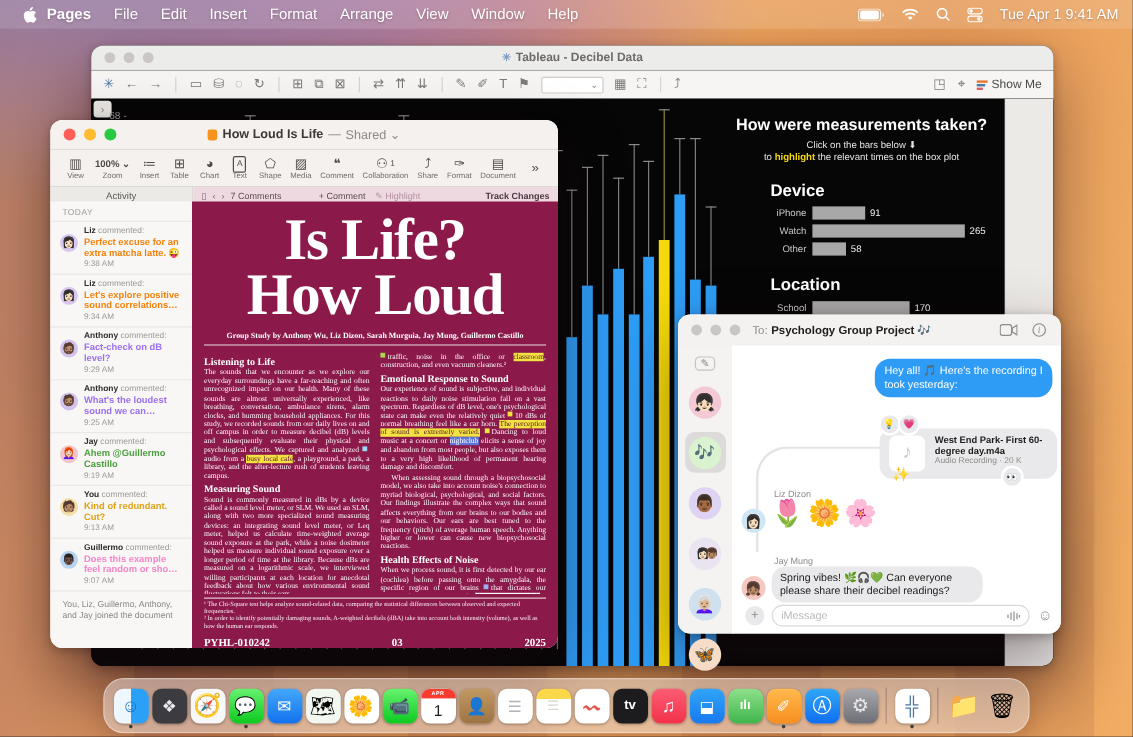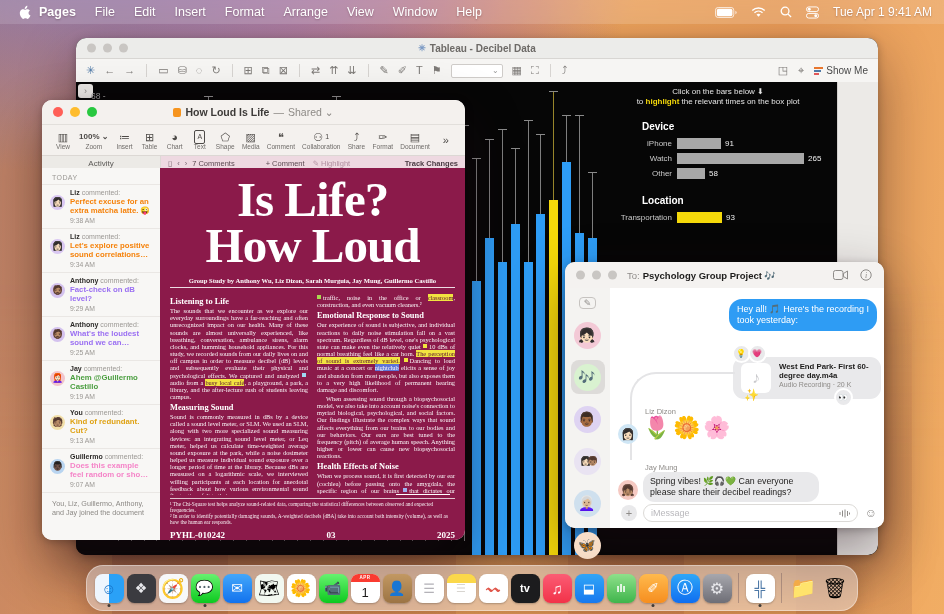--- a/index.html
+++ b/index.html
@@ -58,21 +58,21 @@
   #tb-plot{position:absolute;left:38px;top:0;bottom:0;width:486px;}
   .bp-whisker{position:absolute;width:1px;background:#7e7e7e;}
   .bp-cap{position:absolute;width:9px;height:1px;background:#8a8a8a;}
   .bp-bar{position:absolute;width:9px;bottom:0;}
   #tb-rightstrip{position:absolute;right:0;top:0;bottom:0;width:40px;background:#eceae7;
     border-left:1px solid #d3d0cd;border-radius:0 0 9px 0;}
   #tb-panel{position:absolute;left:524px;top:0;width:236px;bottom:0;color:#fff;}
   #tb-panel .pnl-title{margin-top:14px;text-align:center;font-size:13.5px;font-weight:700;}
   #tb-panel .pnl-sub{text-align:center;font-size:8px;color:#e3e3e3;margin-top:5px;line-height:10px;}
   #tb-panel .hl-word{color:#f5d90a;font-weight:700;}
-  .pnl-group-label{font-size:10px;font-weight:700;margin:14px 0 4px 14px;padding-left:28px;}
+  .pnl-group-label{font-size:14px;font-weight:700;margin:14px 0 4px 14px;padding-left:28px;}
   .hbar-row{display:flex;align-items:center;height:15px;}
   .hbar-label{width:72px;text-align:right;font-size:8px;color:#c9c9c9;padding-right:5px;flex:none;}
   .hbar-bar{height:11px;background:#a8a8a8;flex:none;}
   .hbar-bar.hl{background:#f5d90a;}
   .hbar-val{font-size:8px;color:#ededed;margin-left:4px;}
   
   #win-pages{left:42px;top:100px;width:423px;height:440px;background:#fff;z-index:2;}
   .pg-titlebar{position:relative;height:24px;background:#f4f1ee;border-bottom:1px solid #e2dfdb;
     border-radius:10px 10px 0 0;display:flex;align-items:center;justify-content:center;gap:4px;
     font-size:10.5px;color:#3c3a38;}
@@ -336,20 +336,21 @@
           <div class="bp-cap" style="left: 448px; top: 7%;"></div>
           <div class="bp-bar" style="left: 448px; height: 83%; background: rgb(46, 157, 246);"></div>
           <div class="bp-whisker" style="left: 464.8px; top: 7%; height: 25%;"></div>
           <div class="bp-cap" style="left: 460.8px; top: 7%;"></div>
           <div class="bp-bar" style="left: 460.8px; height: 68%; background: rgb(46, 157, 246);"></div>
           <div class="bp-whisker" style="left: 477.6px; top: 19%; height: 14%;"></div>
           <div class="bp-cap" style="left: 473.6px; top: 19%;"></div>
           <div class="bp-bar" style="left: 473.6px; height: 67%; background: rgb(46, 157, 246);"></div>
         </div>
       <div id="tb-panel">
+        <div class="pnl-title">How were measurements taken?</div>
         <div class="pnl-sub">
           <span>Click on the bars below ⬇</span><br>
           <span>to </span><span class="hl-word">highlight</span><span> the relevant times on the box plot</span>
         </div>
         <div id="tb-panel-groups">
             <div class="pnl-group-label">Device</div>
             <div class="hbar-row">
               <span class="hbar-label">iPhone</span>
               <span class="hbar-bar" style="width: 44px;"></span>
               <span class="hbar-val">91</span>
@@ -358,20 +359,25 @@
               <span class="hbar-label">Watch</span>
               <span class="hbar-bar" style="width: 127px;"></span>
               <span class="hbar-val">265</span>
             </div>
             <div class="hbar-row">
               <span class="hbar-label">Other</span>
               <span class="hbar-bar" style="width: 28px;"></span>
               <span class="hbar-val">58</span>
             </div>
             <div class="pnl-group-label">Location</div>
+            <div class="hbar-row">
+              <span class="hbar-label">School</span>
+              <span class="hbar-bar" style="width: 81px;"></span>
+              <span class="hbar-val">170</span>
+            </div>
             <div class="hbar-row">
               <span class="hbar-label">Transportation</span>
               <span class="hbar-bar hl" style="width: 45px;"></span>
               <span class="hbar-val">93</span>
             </div>
           </div>
       </div>
       <div id="tb-rightstrip"></div>
     </div>
   </div>

